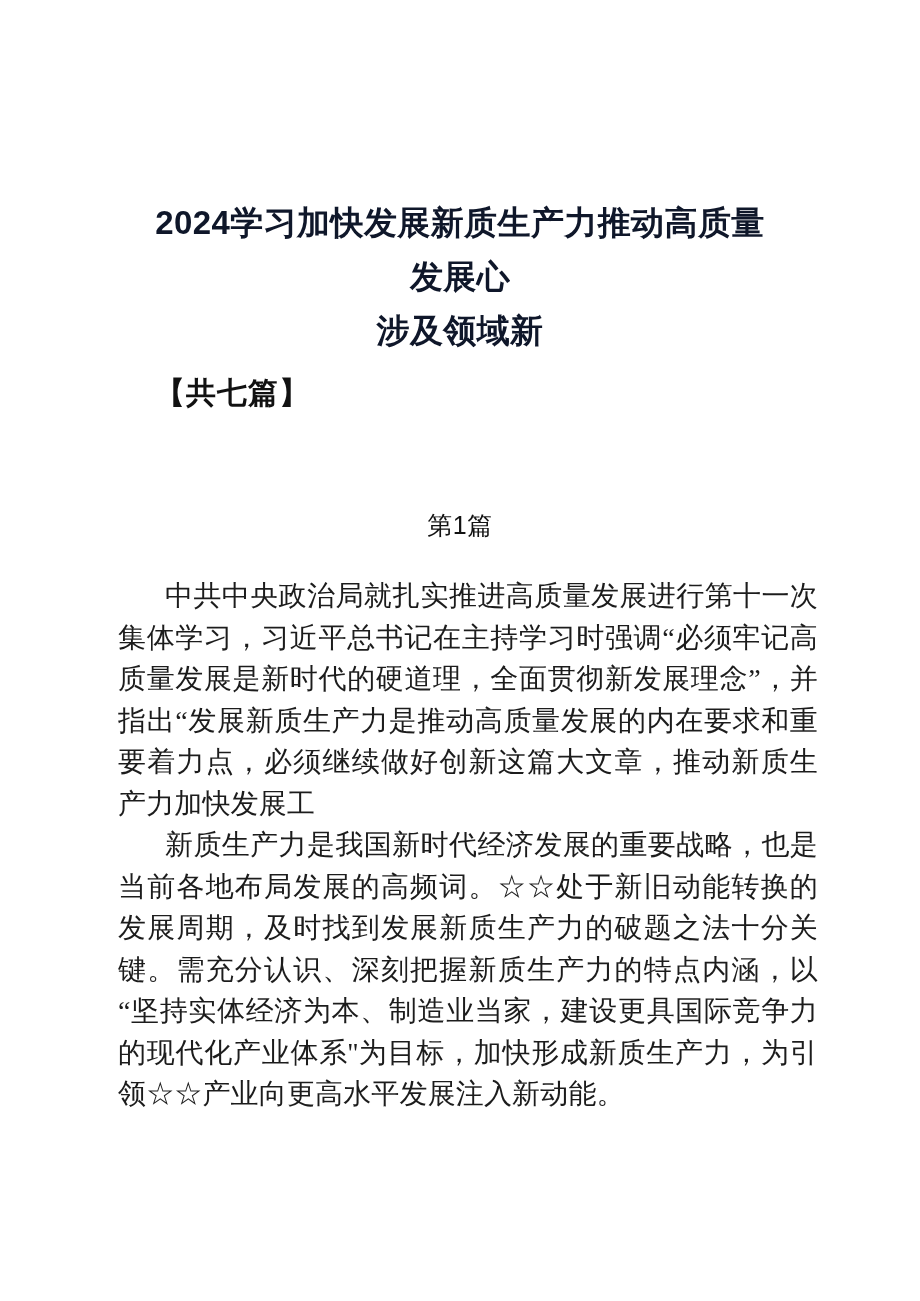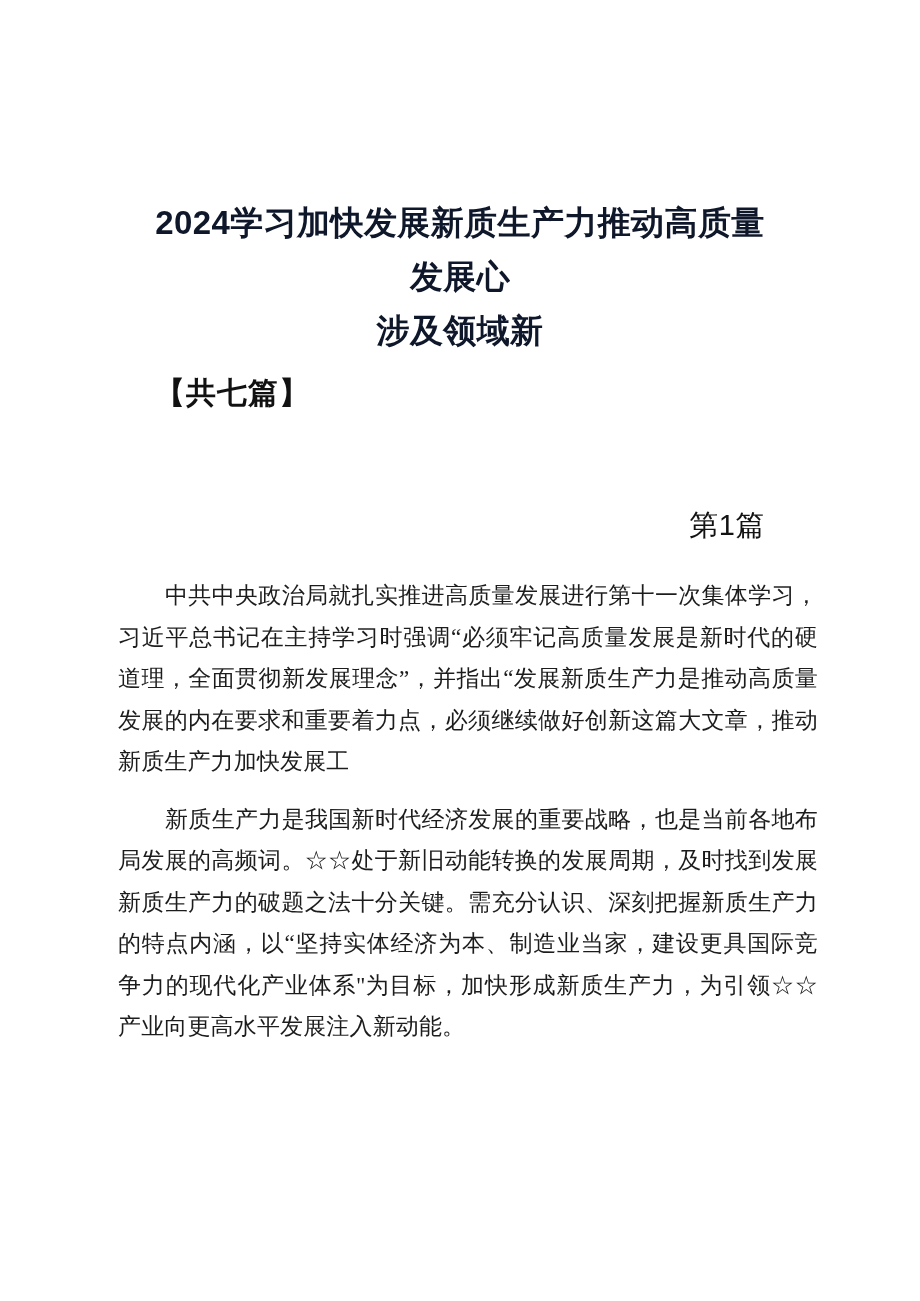--- a/index.html
+++ b/index.html
@@ -50,55 +50,55 @@
     color: #111111;
     margin-top: 36px;
   }
 
   
   .section-heading {
     position: absolute;
     left: 155px;
     top: 505px;
     width: 610px;
-    text-align: right;
+    text-align: center;
     font-family: "Liberation Sans", "DejaVu Sans", sans-serif;
     font-weight: 400;
-    font-size: 29px;
+    font-size: 25px;
     line-height: 40px;
     letter-spacing: 0.5px;
     color: #121212;
   }
 
   
   .body-area {
     position: absolute;
     left: 118px;
     top: 575px;
     width: 700px;
     height: 560px;
     overflow: hidden;
   }
 
   .para {
     margin: 0;
     font-family: "Liberation Serif", "DejaVu Serif", serif;
     font-weight: 400;
-    font-size: 23px;
+    font-size: 28px;
     line-height: 41.5px;
     text-align: justify;
     text-justify: inter-ideograph;
     text-indent: 47px;
     color: #1c1c1c;
     letter-spacing: 0.15px;
     word-break: break-all;
   }
 
   .para + .para {
-    margin-top: 16px;
+    margin-top: 0;
   }
 </style>
 </head>
 <body>
 
 <div id="page">
 
   <div class="doc-title">
     <div>2024学习加快发展新质生产力推动高质量发展心</div>
     <div>涉及领域新</div>

